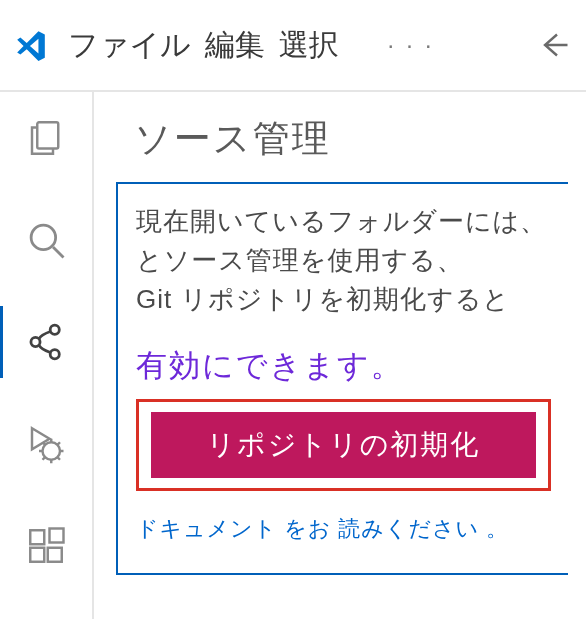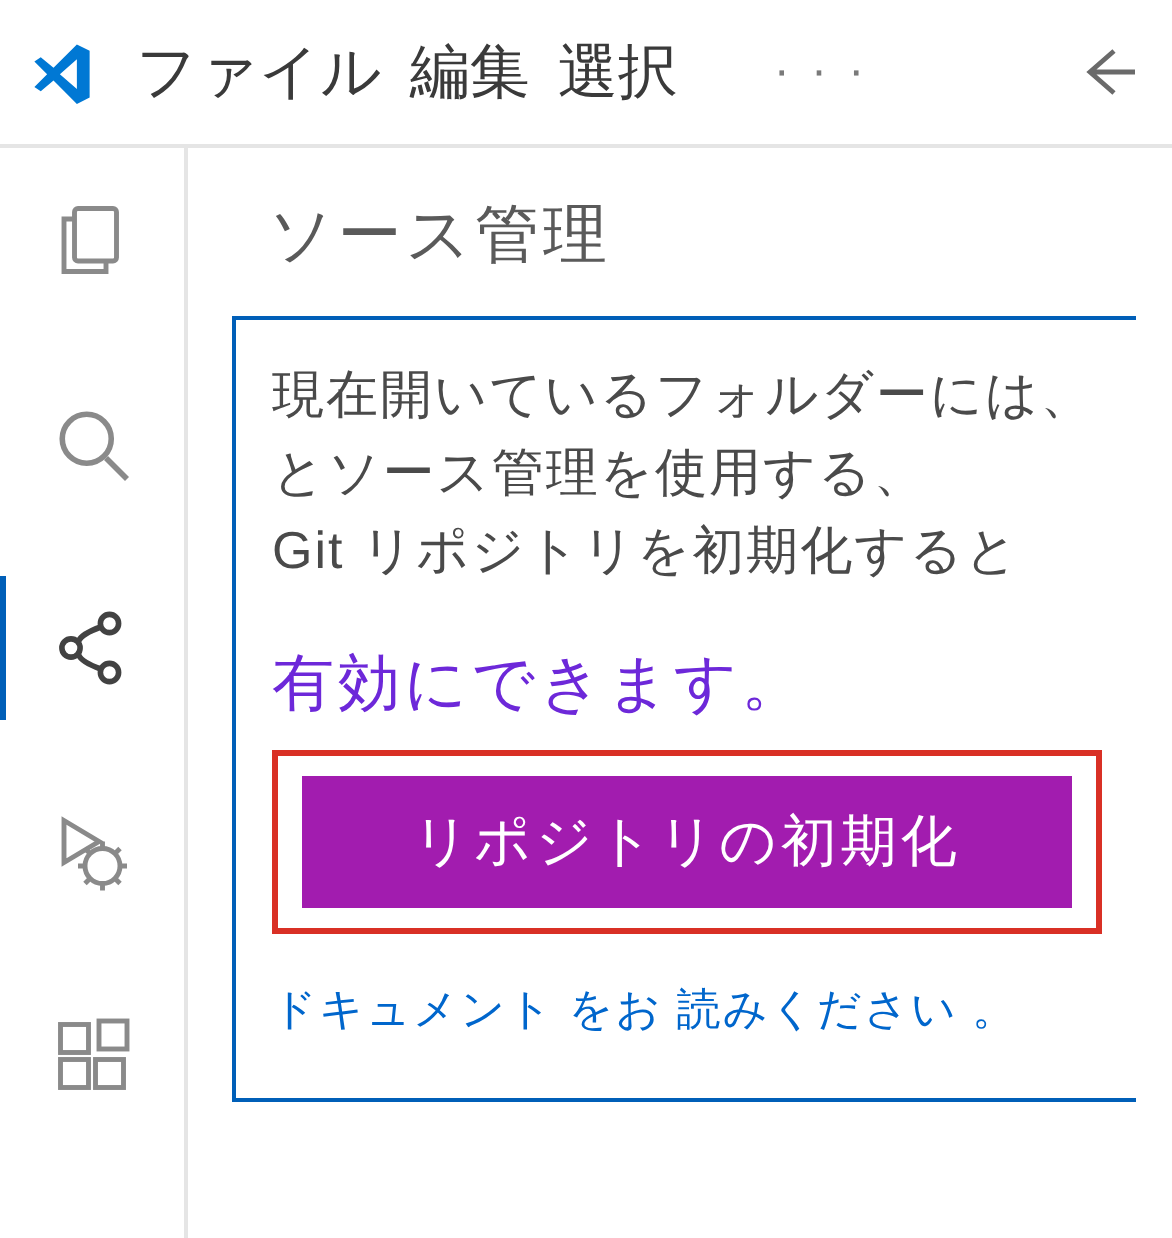--- a/index.html
+++ b/index.html
@@ -5,21 +5,21 @@
     * { margin: 0; padding: 0; box-sizing: border-box; }
     body {
       width: 586px;
       height: 619px;
       font-family: "Segoe UI", "Yu Gothic", Meiryo, sans-serif;
       background: #ffffff;
       color: #333333;
       overflow: hidden;
     }
     .titlebar {
-      height: 74px;
+      height: 92px;
       display: flex;
       align-items: center;
       padding: 0 12px;
       border-bottom: 2px solid #e5e5e5;
       gap: 18px;
     }
     .logo {
       width: 38px;
       height: 38px;
       display: flex;
@@ -85,21 +85,21 @@
       bottom: -6px;
       width: 4px;
       background: #005fb8;
     }
     .panel {
       flex: 1;
       padding: 22px 0 0 40px;
       overflow: hidden;
     }
     .panel-title {
-      font-size: 32px;
+      font-size: 37px;
       color: #5a5a5a;
       letter-spacing: 2px;
       margin-bottom: 18px;
     }
     .panel-border {
       border-left: 2px solid #005fb8;
       border-top: 2px solid #005fb8;
       border-bottom: 2px solid #005fb8;
       padding: 18px 0 24px 18px;
       position: relative;
@@ -123,21 +123,21 @@
       margin-bottom: 12px;
     }
     .highlight-box {
       border: 3px solid #d93025;
       padding: 10px 12px;
       display: inline-block;
       margin-bottom: 18px;
       width: 96%;
     }
     .init-button {
-      background: #a21caf;
+      background: #be185d;
       color: #ffffff;
       border: none;
       font-size: 28px;
       padding: 14px 15px;
       width: 100%;
       cursor: pointer;
       letter-spacing: 2px;
       font-family: Liberation Sans, sans-serif;
     }
     .help-text {

